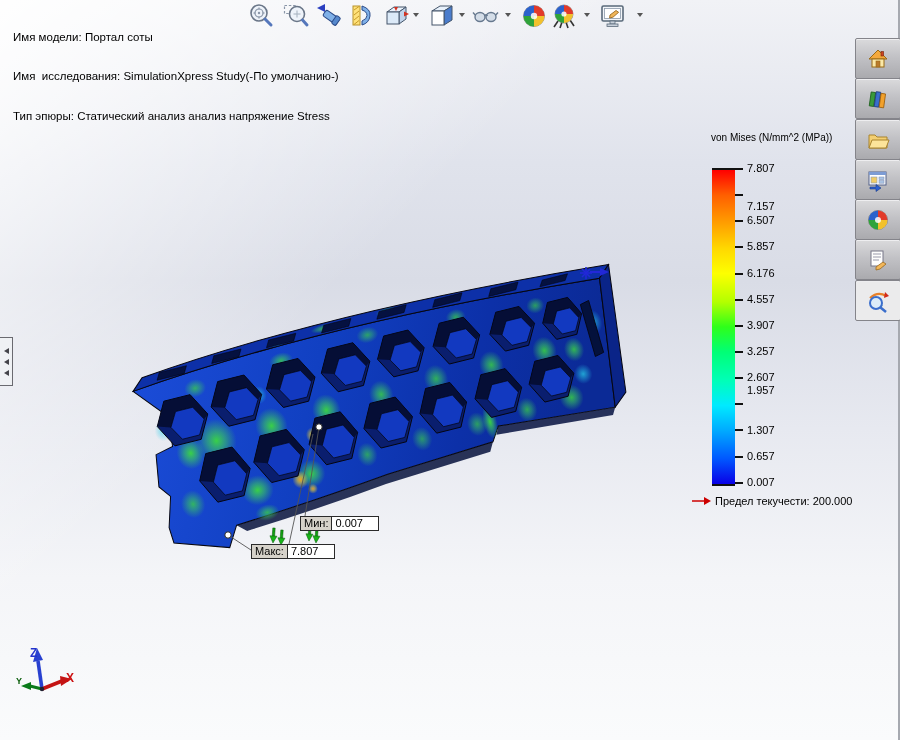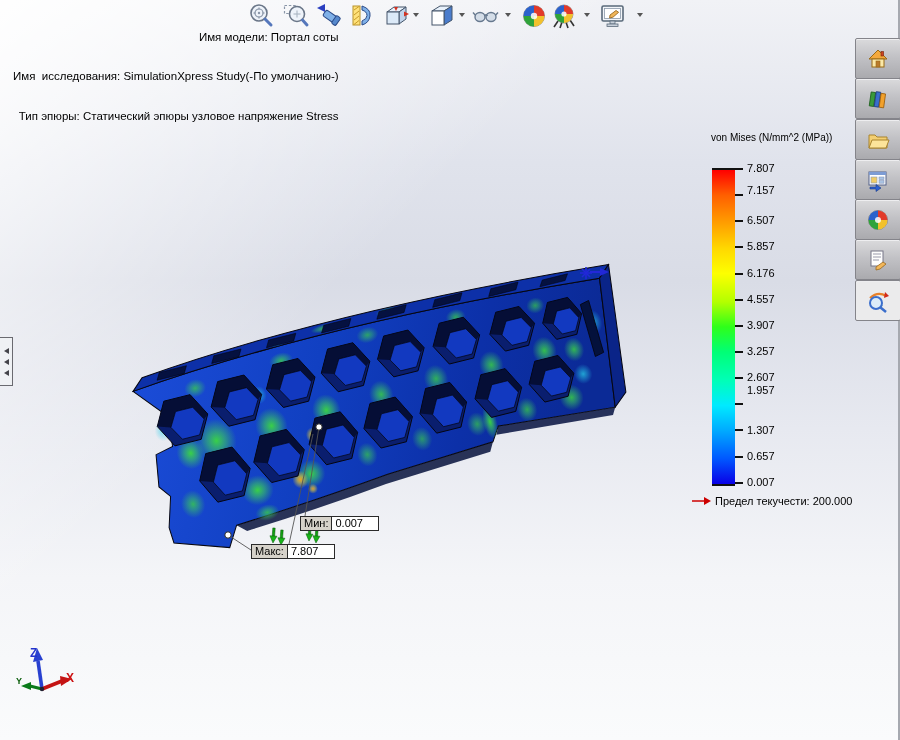--- a/index.html
+++ b/index.html
@@ -4,21 +4,21 @@
 <style>
   html,body{margin:0;padding:0;width:900px;height:740px;overflow:hidden;
     font-family:"Liberation Sans",sans-serif;}
   .viewport{position:absolute;inset:0;width:900px;height:740px;
     background:
       linear-gradient(135deg, rgba(255,255,255,.95) 0%, rgba(255,255,255,0) 38%),
       linear-gradient(180deg,#f1f2f6 0%,#e0e3ec 22%,#d9dce6 38%,#e7e9f0 58%,#f4f5f8 78%,#fafbfc 100%);}
   .win-border{position:absolute;right:0;top:0;bottom:0;width:2px;background:#a6a9b0;z-index:1;}
   .scene{position:absolute;left:0;top:0;z-index:2;pointer-events:none;}
   .annotations{position:absolute;left:13px;top:4px;z-index:6;color:#000;
-    font-size:11.5px;line-height:13.3px;white-space:pre;text-align:right;}
+    font-size:11.5px;line-height:13.3px;white-space:pre;}
   
   .toolbar{position:absolute;left:0;top:0;height:32px;width:700px;z-index:7;}
   .hicon{position:absolute;top:2px;width:28px;height:28px;display:inline-block;cursor:pointer;}
   .hicon svg{width:28px;height:28px;display:block;}
   .caret{position:absolute;top:13px;width:0;height:0;border-left:3.5px solid transparent;
     border-right:3.5px solid transparent;border-top:4.5px solid #555;cursor:pointer;}
   
   .legend{position:absolute;left:692px;top:132px;width:178px;height:392px;z-index:5;}
   .legend-title{position:absolute;left:19px;top:0;font-size:10px;color:#000;white-space:nowrap;}
   .legend-bar{position:absolute;left:20px;top:36px;width:23px;height:314px;
@@ -203,21 +203,21 @@
       <circle cx="42" cy="689" r="2.2" fill="#223"></circle>
       <text x="30" y="657" font-size="12" font-weight="bold" fill="#2233cc">Z</text>
       <text x="66" y="682" font-size="12" font-weight="bold" fill="#cc1111">X</text>
       <text x="16" y="684" font-size="9" font-weight="bold" fill="#085c08">Y</text>
     </g>
   </svg>
 
   <div class="annotations">
     <div>Имя модели: Портал соты</div>
     <div>Имя  исследования: SimulationXpress Study(-По умолчанию-)</div>
-    <div>Тип эпюры: Статический эпюры узловое напряжение Stress</div>
+    <div>Тип эпюры: Статический анализ анализ напряжение Stress</div>
   </div>
 
   <div class="toolbar">
     <span class="hicon" style="left:247px">
       <svg viewBox="0 0 28 28">
           <circle cx="12" cy="11" r="8" fill="#eef3fa" stroke="#6a7688" stroke-width="1.6"></circle>
           <circle cx="12" cy="11" r="4" fill="none" stroke="#8a96a8" stroke-width="1.2"></circle>
           <circle cx="12" cy="11" r="1.2" fill="#8a96a8"></circle>
           <line x1="12" y1="5.5" x2="12" y2="7.5" stroke="#8a96a8" stroke-width="1.2"></line>
           <line x1="12" y1="14.5" x2="12" y2="16.5" stroke="#8a96a8" stroke-width="1.2"></line>
@@ -331,21 +331,21 @@
     <span class="ltick" style="top:141px"></span>
     <span class="ltick" style="top:167px"></span>
     <span class="ltick" style="top:193px"></span>
     <span class="ltick" style="top:219px"></span>
     <span class="ltick" style="top:245px"></span>
     <span class="ltick" style="top:271px"></span>
     <span class="ltick" style="top:297px"></span>
     <span class="ltick" style="top:324px"></span>
     <span class="ltick" style="top:350px"></span>
     <div class="lval" style="top:30px">7.807</div>
-    <div class="lval" style="top:52px">7.157</div>
+    <div class="lval" style="top:68px">7.157</div>
     <div class="lval" style="top:82px">6.507</div>
     <div class="lval" style="top:108px">5.857</div>
     <div class="lval" style="top:135px">6.176</div>
     <div class="lval" style="top:161px">4.557</div>
     <div class="lval" style="top:187px">3.907</div>
     <div class="lval" style="top:213px">3.257</div>
     <div class="lval" style="top:239px">2.607</div>
     <div class="lval" style="top:252px">1.957</div>
     <div class="lval" style="top:292px">1.307</div>
     <div class="lval" style="top:318px">0.657</div>

